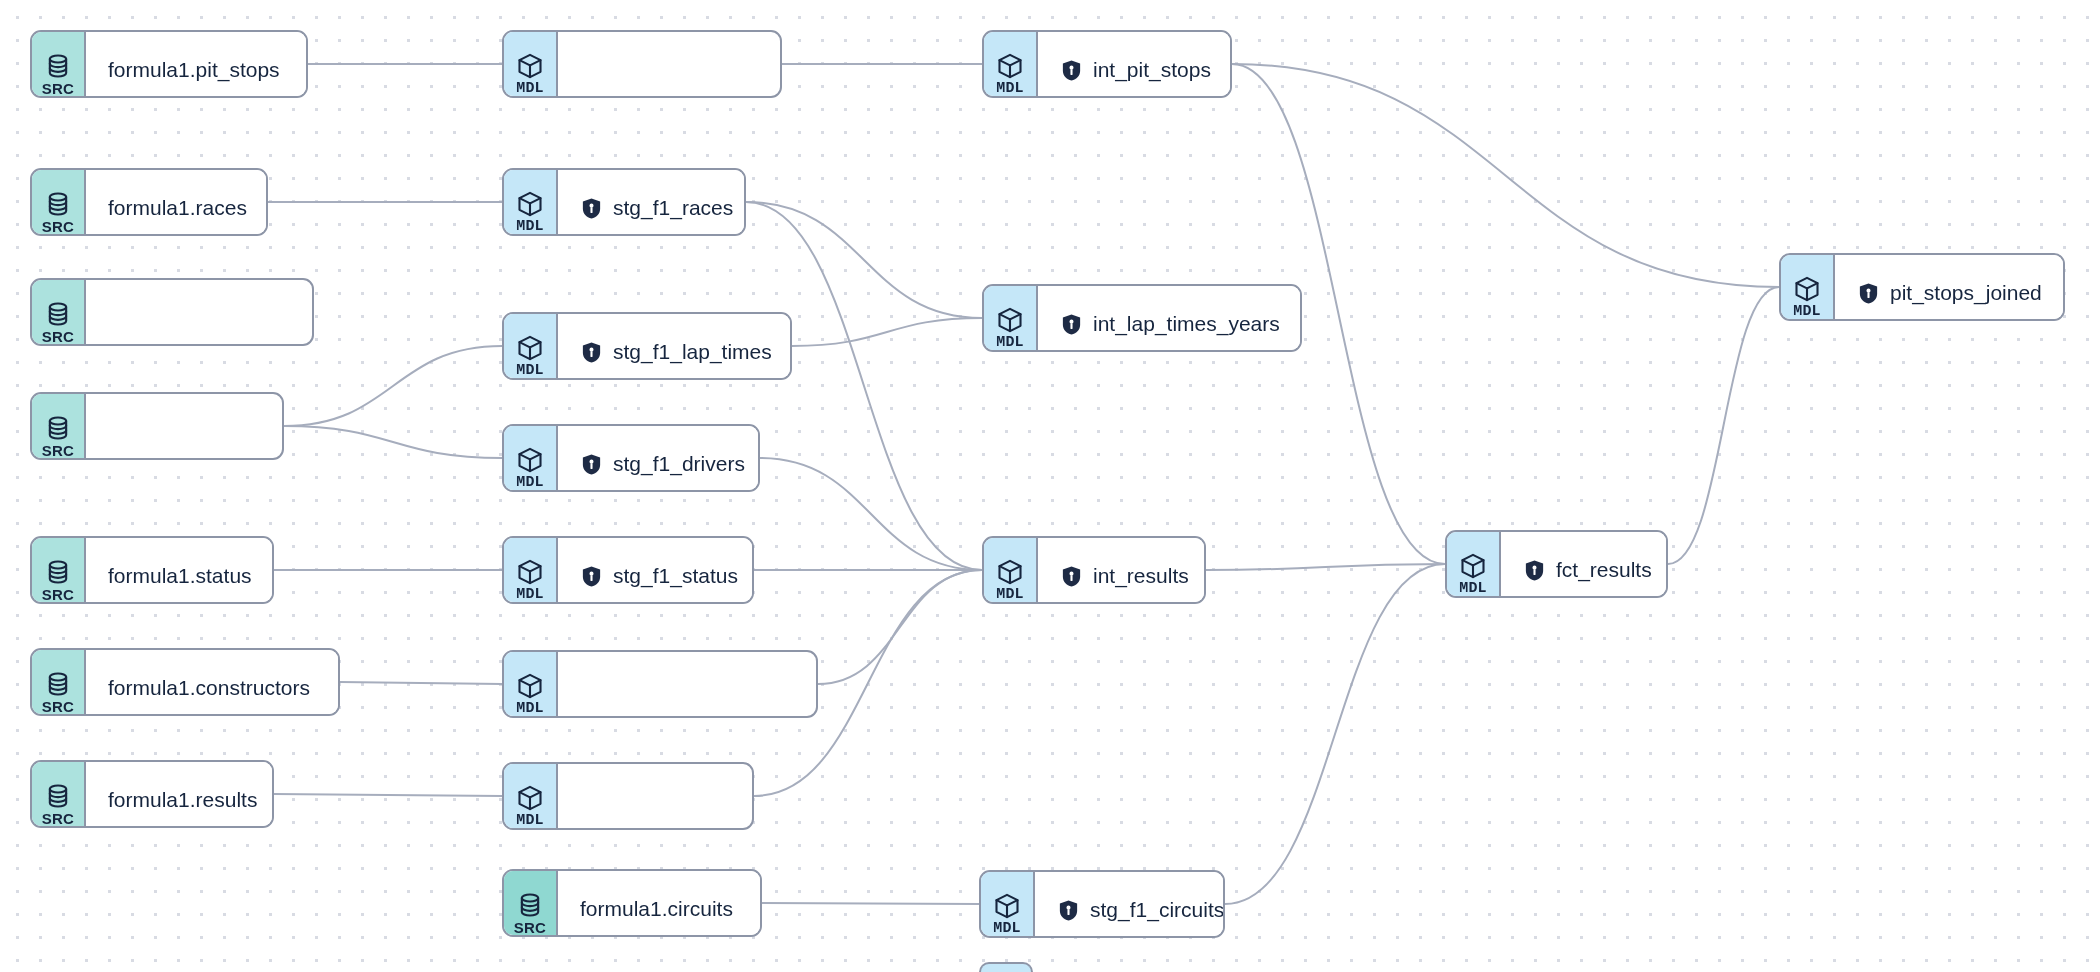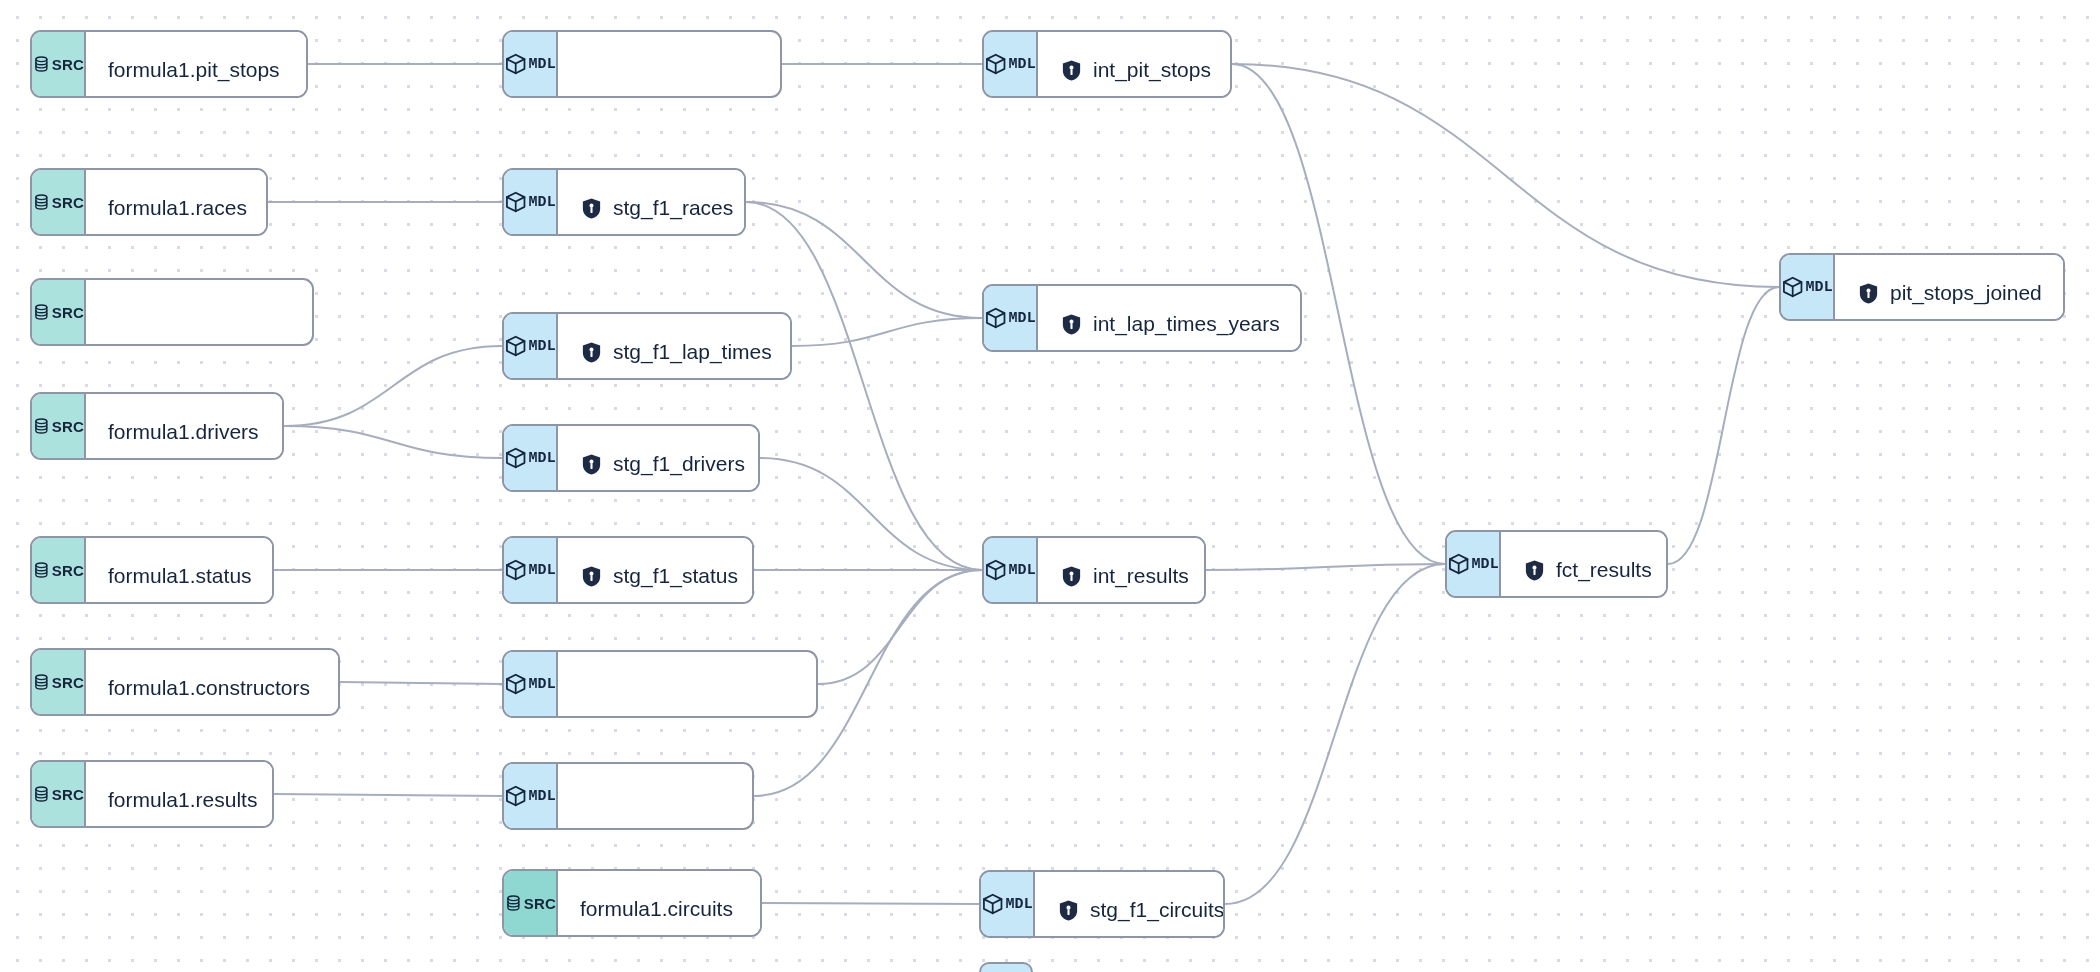--- a/index.html
+++ b/index.html
@@ -20,21 +20,21 @@
     background-position:6px 6px;
   }
   #edges{position:absolute; inset:0; width:2100px; height:972px;}
   #edges path{stroke:var(--edge); stroke-width:2; fill:none;}
   .node{
     position:absolute; height:68px; display:flex; align-items:stretch;
     background:#fff; border:2px solid var(--border); border-radius:11px;
     cursor:pointer;
   }
   .node .icon-sect{
-    width:54px; flex:0 0 54px; display:flex; flex-direction:row;
+    width:54px; flex:0 0 54px; display:flex; flex-direction:column;
     align-items:center; justify-content:flex-end; gap:1px;
     border-right:2px solid var(--border);
     border-radius:9px 0 0 9px;
   }
   .node.src .icon-sect{background:var(--src-bg);}
   .node.src.hl .icon-sect{background:var(--src-bg-hl);}
   .node.mdl .icon-sect{background:var(--mdl-bg);font-family:Liberation Mono, monospace;}
   .type-label{
     font-size:15px; font-weight:600; color:var(--text); line-height:1;
     letter-spacing:.2px;
@@ -212,23 +212,20 @@
     <div class="node src" style="left: 30px; top: 392px; width: 254px;">
       <div class="icon-sect">
         <svg width="28" height="28" viewBox="0 0 24 24" fill="none" stroke="#16253e" stroke-width="1.8" stroke-linecap="round">
   <ellipse cx="12" cy="6" rx="7" ry="3"></ellipse>
   <path d="M5 6v4c0 1.66 3.13 3 7 3s7-1.34 7-3V6"></path>
   <path d="M5 10v4c0 1.66 3.13 3 7 3s7-1.34 7-3v-4"></path>
   <path d="M5 14v4c0 1.66 3.13 3 7 3s7-1.34 7-3v-4"></path>
 </svg>
         <span class="type-label">SRC</span>
       </div>
-      <div class="label-sect">
-        <span class="node-label">formula1.drivers</span>
-      </div>
     </div>
     <div class="node mdl" style="left: 502px; top: 424px; width: 258px;">
       <div class="icon-sect">
         <svg width="28" height="28" viewBox="0 0 24 24" fill="none" stroke="#16253e" stroke-width="1.8" stroke-linejoin="round" stroke-linecap="round">
   <path d="M12 2.5 21 7v10l-9 4.5L3 17V7z"></path>
   <path d="M3 7l9 4.5L21 7"></path>
   <path d="M12 11.5V21.5"></path>
 </svg>
         <span class="type-label">MDL</span>
       </div>

